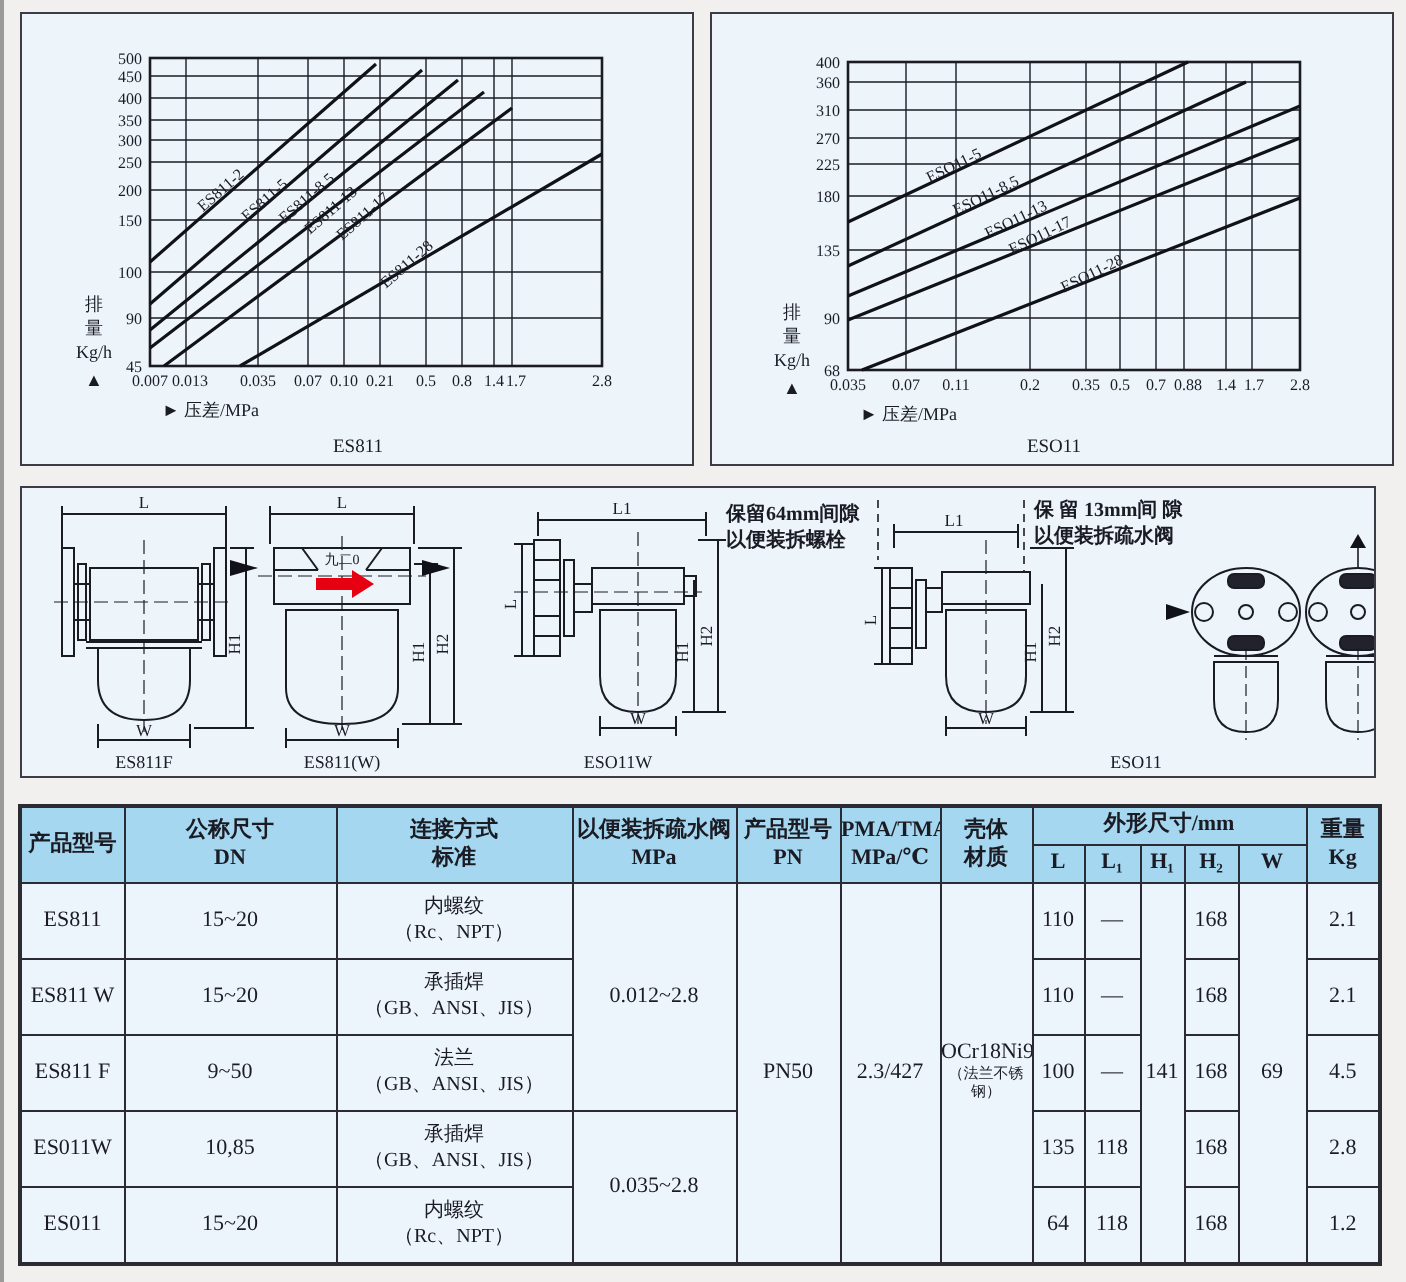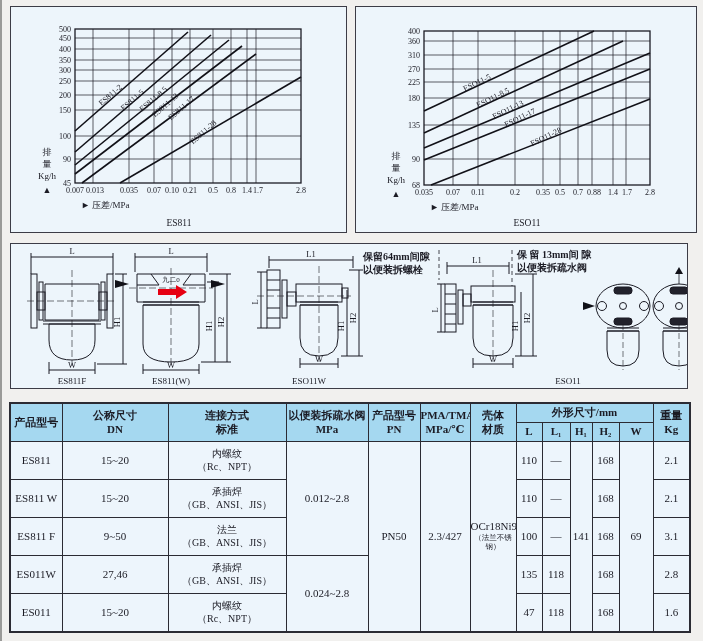--- a/index.html
+++ b/index.html
@@ -464,41 +464,41 @@
   <tr>
     <td>ES811 F</td>
     <td>9~50</td>
     <td class="small2">
           <div>法兰</div>
           <div>（GB、ANSI、JIS）</div>
         </td>
     <td>100</td>
     <td>—</td>
     <td>168</td>
-    <td>3.1</td>
+    <td>4.5</td>
   </tr>
   <tr>
     <td>ES011W</td>
-    <td>27,46</td>
+    <td>10,85</td>
     <td class="small2">
           <div>承插焊</div>
           <div>（GB、ANSI、JIS）</div>
         </td>
-    <td rowspan="2">0.024~2.8</td>
+    <td rowspan="2">0.035~2.8</td>
     <td>135</td>
     <td>118</td>
     <td>168</td>
     <td>2.8</td>
   </tr>
   <tr>
     <td>ES011</td>
     <td>15~20</td>
     <td class="small2">
           <div>内螺纹</div>
           <div>（Rc、NPT）</div>
         </td>
-    <td>47</td>
+    <td>64</td>
     <td>118</td>
     <td>168</td>
-    <td>1.6</td>
+    <td>1.2</td>
   </tr>
 </tbody>
   </table>
 
 </body></html>

